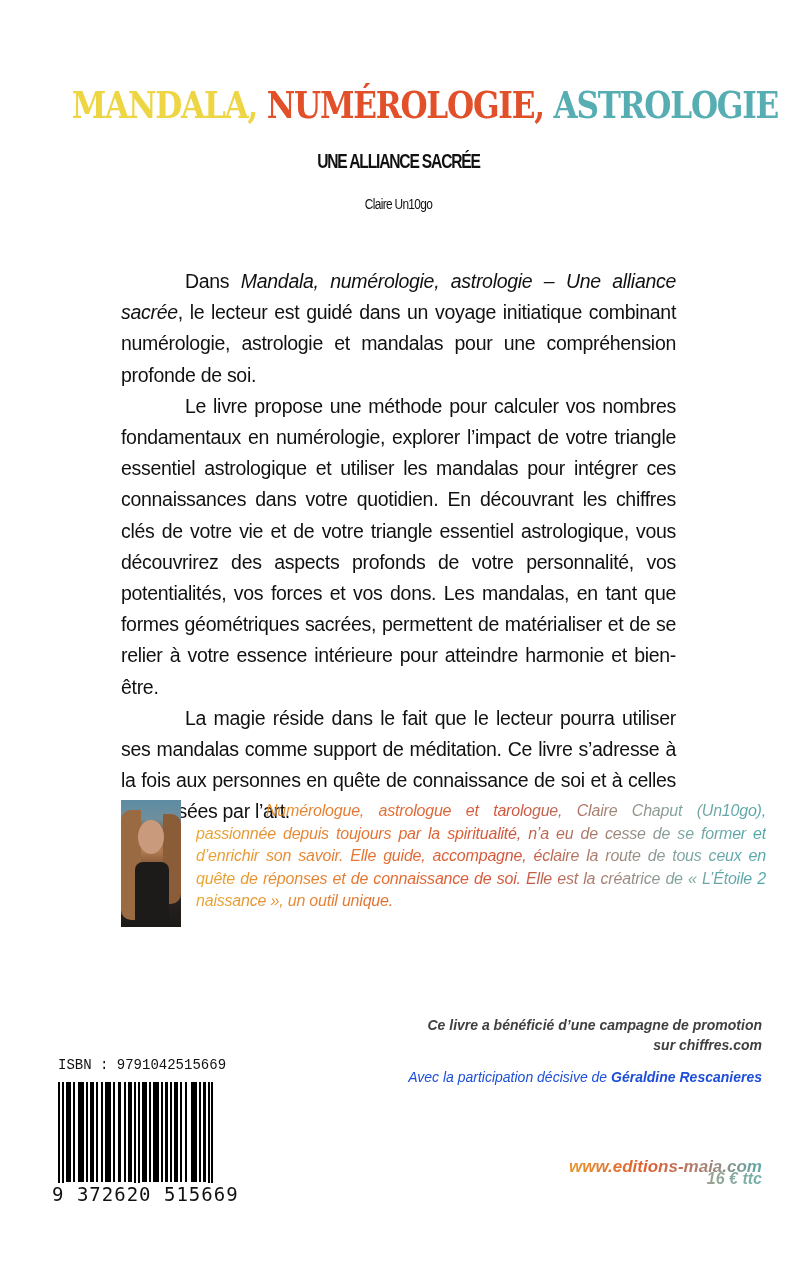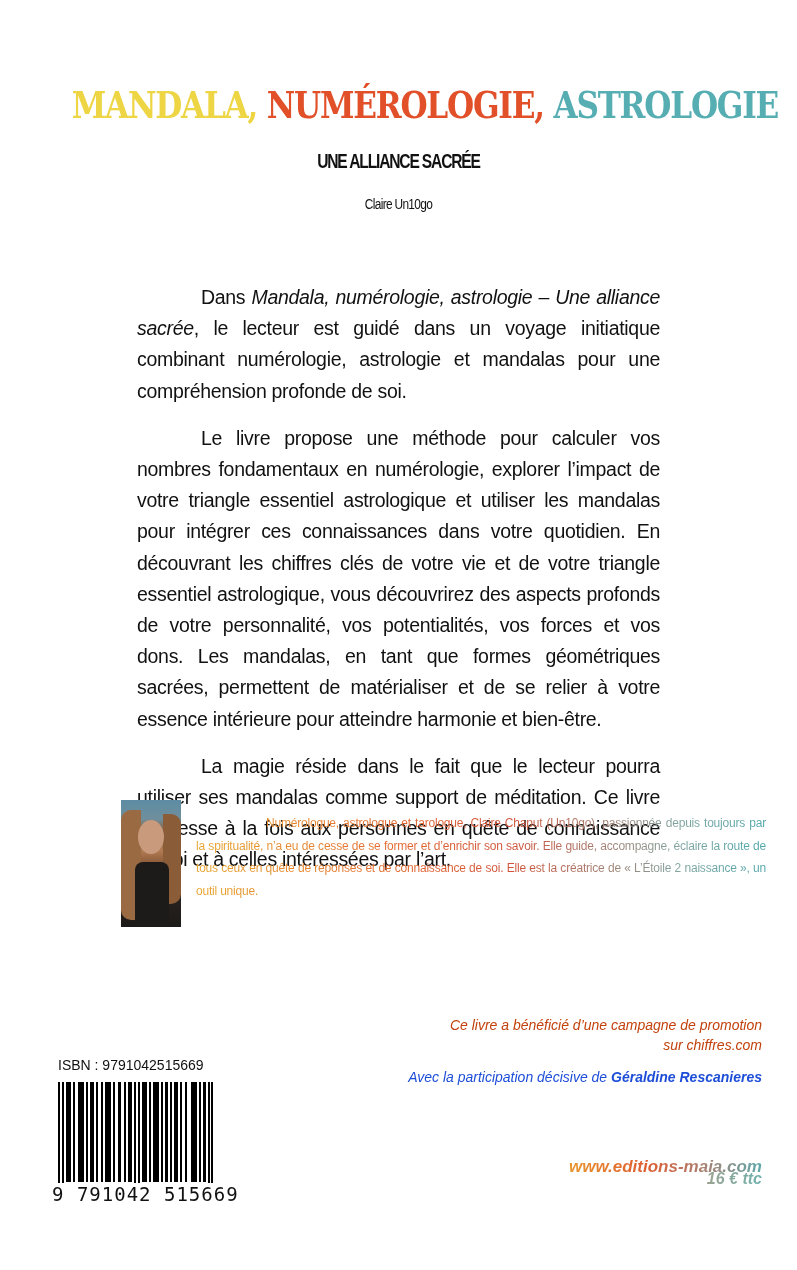--- a/index.html
+++ b/index.html
@@ -2,33 +2,33 @@
 <html><head>
 <meta charset="utf-8">
 <style>
   html, body { margin:0; padding:0; background:#ffffff; }
   body { width:797px; height:1270px; position:relative; overflow:hidden; font-family:"Liberation Sans", sans-serif; color:#111; }
   .title { position:absolute; top:82px; left:0; width:797px; text-align:center; font-family:"DejaVu Serif", serif; font-weight:bold; font-size:38px; letter-spacing:-1.5px; transform:scaleX(0.82); transform-origin:center; white-space:nowrap; line-height:46px; }
   .t1 { color:#edd544; } .t2 { color:#e2502a; } .t3 { color:#56aeb3; }
   .subtitle { position:absolute; top:148px; left:0; width:797px; text-align:center; font-family:"Liberation Sans", sans-serif; font-weight:bold; font-size:20px; letter-spacing:-1.5px; color:#111; transform:scaleX(0.78); line-height:26px; }
   .author { position:absolute; top:195px; left:0; width:797px; text-align:center; font-family:"Liberation Sans", sans-serif; font-size:14px; letter-spacing:-0.8px; color:#111; transform:scaleX(0.85); line-height:18px; }
   .body { position:absolute; top:266px; left:121px; width:555px; font-family:"Liberation Sans", sans-serif; font-size:19.5px; line-height:31.2px; text-align:justify; color:#111; letter-spacing:-0.3px; }
-  .body p { margin:16px; text-indent:64px; }
+  .body p { margin:0; text-indent:64px; }
   .bio-wrap { position:absolute; top:800px; left:121px; width:555px; }
   .photo { position:absolute; left:0; top:0; width:60px; height:127px; background:linear-gradient(180deg,#5d8ca3 0%,#6f8f9c 15%,#8b5e3c 25%,#b07a52 40%,#7a4b2e 55%,#2b2420 70%,#1c1a18 100%); overflow:hidden; }
   .photo .face { position:absolute; left:17px; top:20px; width:26px; height:34px; border-radius:50%; background:#c99a7c; }
   .photo .hair-l { position:absolute; left:0; top:10px; width:20px; height:110px; background:#9a6a43; border-radius:10px 0 0 10px; }
   .photo .hair-r { position:absolute; right:0; top:14px; width:18px; height:90px; background:#8a5c38; border-radius:0 10px 10px 0; }
   .photo .top { position:absolute; left:14px; top:62px; width:34px; height:65px; background:#1d1b19; border-radius:8px 8px 0 0; }
-  .bio { position:absolute; left:75px; top:12px; width:570px; font-family:"Liberation Sans", sans-serif; font-size:12px; line-height:22.5px; text-align:justify; background:linear-gradient(90deg,#e8a62e 0%,#e3692f 35%,#d0533a 55%,#7fa4a0 85%,#4fa7ab 100%); -webkit-background-clip:text; background-clip:text; color:transparent; letter-spacing:-0.2px; }
+  .bio { position:absolute; left:75px; top:0; width:570px; font-family:"Liberation Sans", sans-serif; font-style:italic; font-size:16px; line-height:22.5px; text-align:justify; background:linear-gradient(90deg,#e8a62e 0%,#e3692f 35%,#d0533a 55%,#7fa4a0 85%,#4fa7ab 100%); -webkit-background-clip:text; background-clip:text; color:transparent; letter-spacing:-0.2px; }
   .bio span.ind { display:inline-block; width:70px; }
-  .promo { position:absolute; top:1015px; right:35px; width:420px; text-align:right; font-family:"Liberation Sans", sans-serif; font-style:italic; font-weight:normal; font-size:14px; line-height:20px; color:#c2410c; }
+  .promo { position:absolute; top:1015px; right:35px; width:420px; text-align:right; font-family:"Liberation Sans", sans-serif; font-style:italic; font-weight:bold; font-size:14px; line-height:20px; color:#404040; }
   .particip { position:absolute; top:1067px; right:35px; width:460px; text-align:right; font-family:"Liberation Sans", sans-serif; font-style:italic; font-size:14px; line-height:20px; color:#1d4ed8; }
   .particip b { font-weight:bold; }
-  .isbn { position:absolute; top:1057px; left:58px; font-family:Liberation Sans, sans-serif; font-size:14px; color:#111;text-align:right; }
+  .isbn { position:absolute; top:1057px; left:58px; font-family:Liberation Mono, monospace; font-size:14px; color:#111;text-align:right; }
   .barcode { position:absolute; top:1082px; left:58px; width:155px; height:115px; }
   .barcode-digits { position:absolute; top:1183px; left:50px; font-family:"DejaVu Sans Mono", monospace; font-size:19px; letter-spacing:1px; color:#111; background:#fff; padding:0 2px; }
   .price { position:absolute; top:1170px; right:35px; font-family:"Liberation Sans", sans-serif; font-style:italic; font-weight:bold; font-size:16px; background:linear-gradient(90deg,#9aa391 0%,#6fb0ac 100%); -webkit-background-clip:text; background-clip:text; color:transparent; }
   .site { position:absolute; top:1157px; right:35px; font-family:"Liberation Sans", sans-serif; font-style:italic; font-weight:bold; font-size:17px; background:linear-gradient(90deg,#e8962e 0%,#de5d2f 40%,#b47a6a 65%,#5ea9aa 100%); -webkit-background-clip:text; background-clip:text; color:transparent; }
 </style>
 </head>
 <body>
 
 <div class="title">
   <span class="t1">MANDALA,</span>
@@ -88,16 +88,16 @@
     <rect x="116" y="0" width="4" height="100"></rect>
       <rect x="122" y="0" width="2" height="100"></rect>
     <rect x="127" y="0" width="2" height="100"></rect>
       <rect x="133" y="0" width="6" height="100"></rect>
     <rect x="141" y="0" width="2" height="100"></rect>
       <rect x="145" y="0" width="3" height="100"></rect>
     <rect x="150" y="0" width="2" height="115"></rect>
       <rect x="153" y="0" width="2" height="115"></rect>
   </g>
 </svg>
-<div class="barcode-digits">9 791042 515669</div>
+<div class="barcode-digits">9 372620 515669</div>
 
 <div class="price">16 € ttc</div>
 <div class="site">www.editions-maia.com</div>
 
 </body></html>

